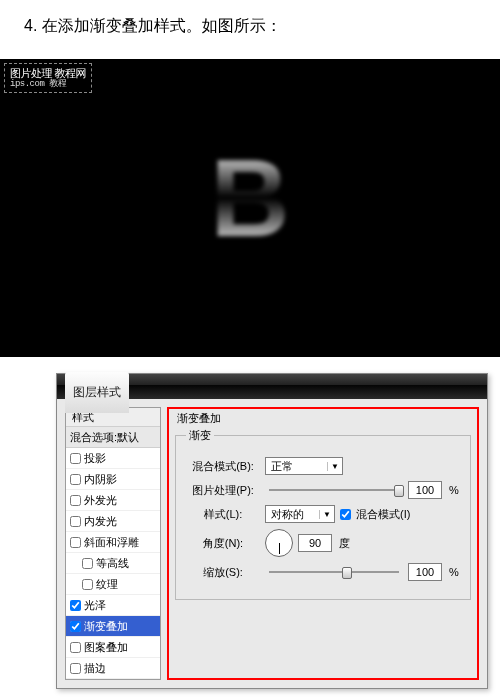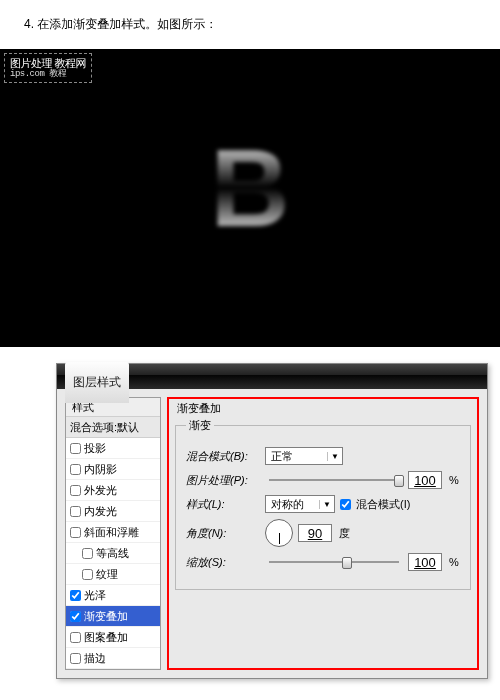--- a/index.html
+++ b/index.html
@@ -6,22 +6,22 @@
     margin: 0;
     padding: 16px;
     background: #ffffff;
     font-family: "Microsoft YaHei", SimSun, Arial, sans-serif;
     font-size: 12px;
     color: #000;
     width: 500px;
     box-sizing: border-box;
   }
   .step-text {
-    font-size: 12px;
-    margin-bottom: 16px;
+    font-size: 16px;
+    margin-bottom: 22px;
     padding-left: 8px;
   }
   .preview {
     width: 500px;
     height: 298px;
     background: #000;
     position: relative;
     margin-left: -16px;
   }
   .watermark {
@@ -150,23 +150,22 @@
     padding: 0 3px;
   }
   .row {
     display: flex;
     align-items: center;
     margin: 6px 0;
     gap: 5px;
   }
   .row-label {
     width: 74px;
-    text-align: left;
+    text-align: center;
     white-space: nowrap;
-    font-style: italic;
   }
   .combo {
     display: inline-flex;
     align-items: center;
     border: 1px solid #7e7e7e;
     background: #fff;
     height: 18px;
     padding-left: 5px;
     box-sizing: border-box;
   }
@@ -193,25 +192,24 @@
     border:1px solid #6b6b6b;
     border-radius:2px;
     transform:translateX(-50%);
   }
   .numbox {
     width: 32px;
     height: 16px;
     border: 1px solid #7e7e7e;
     background: #fff;
     text-align: left;
-    font-size: 13px;
+    font-size: 11px;
     display: inline-flex;
     align-items: center;
     justify-content: center;
-    text-decoration: underline;
   }
   .grad-swatch {
     width: 102px;
     height: 16px;
     border: 1px solid #555;
     background: linear-gradient(to right, #0a0a0a, #f4f4f4);
     box-sizing: border-box;
     display:flex;
     justify-content:flex-end;
   }

